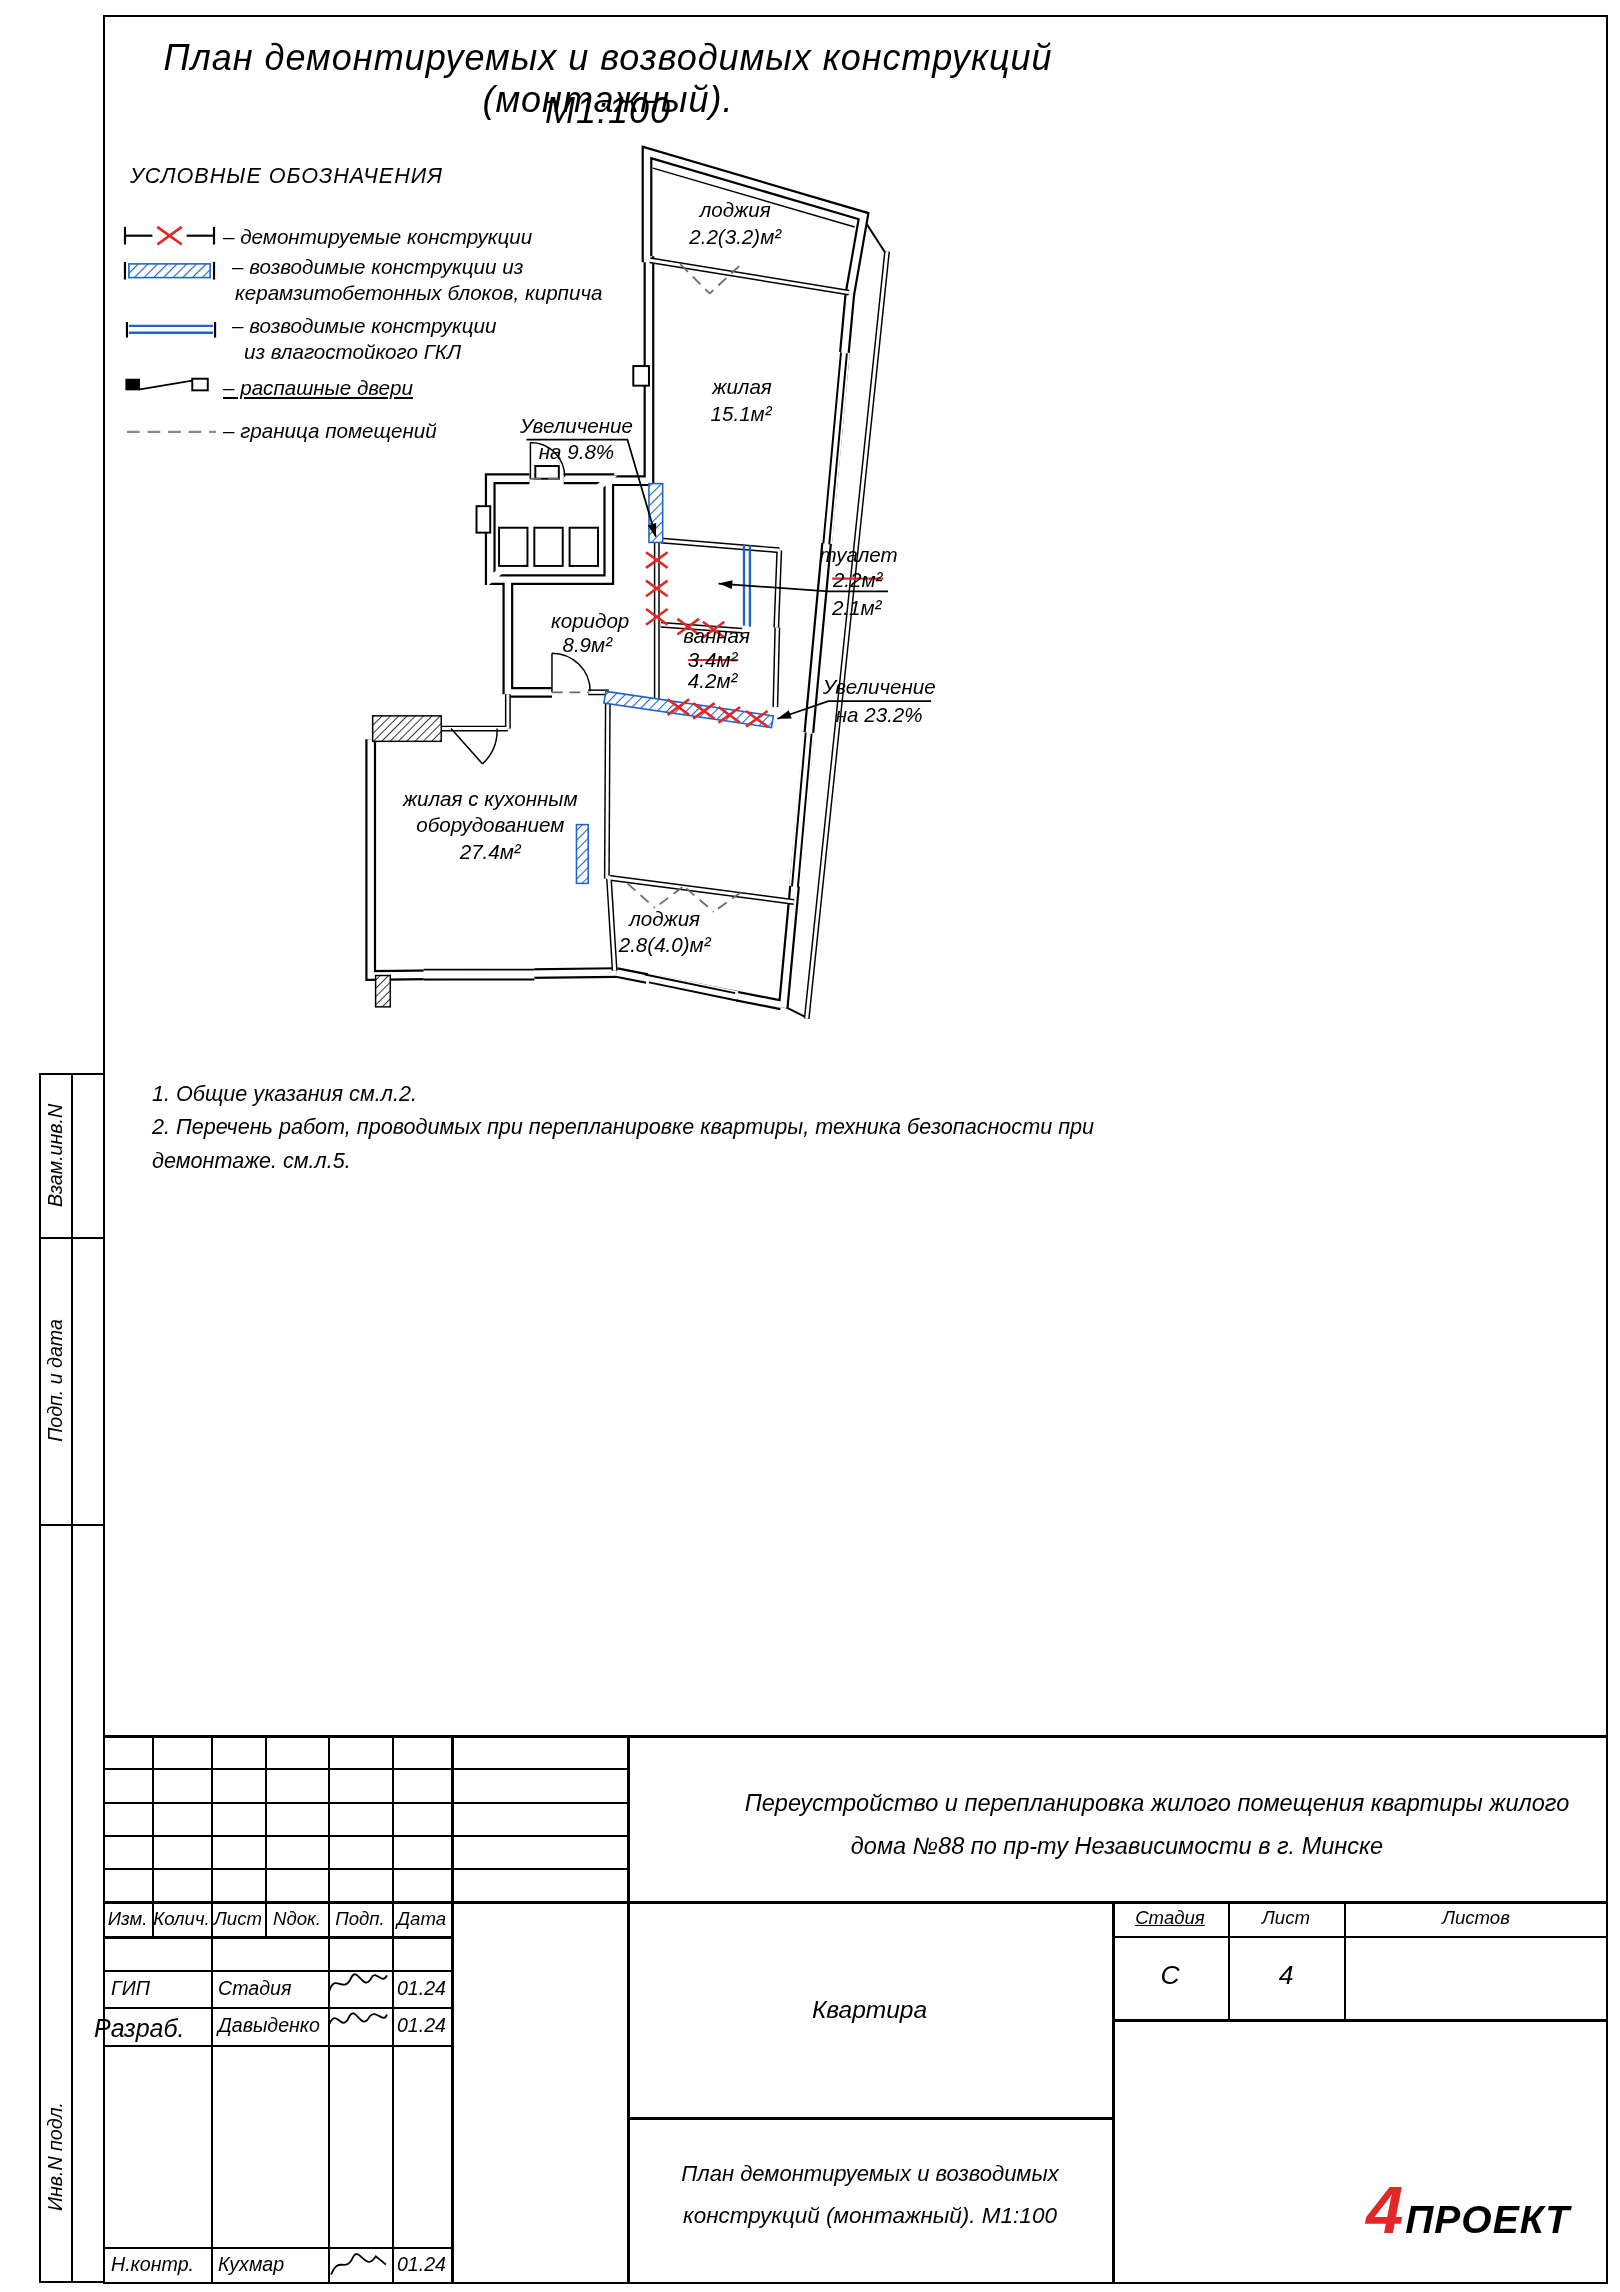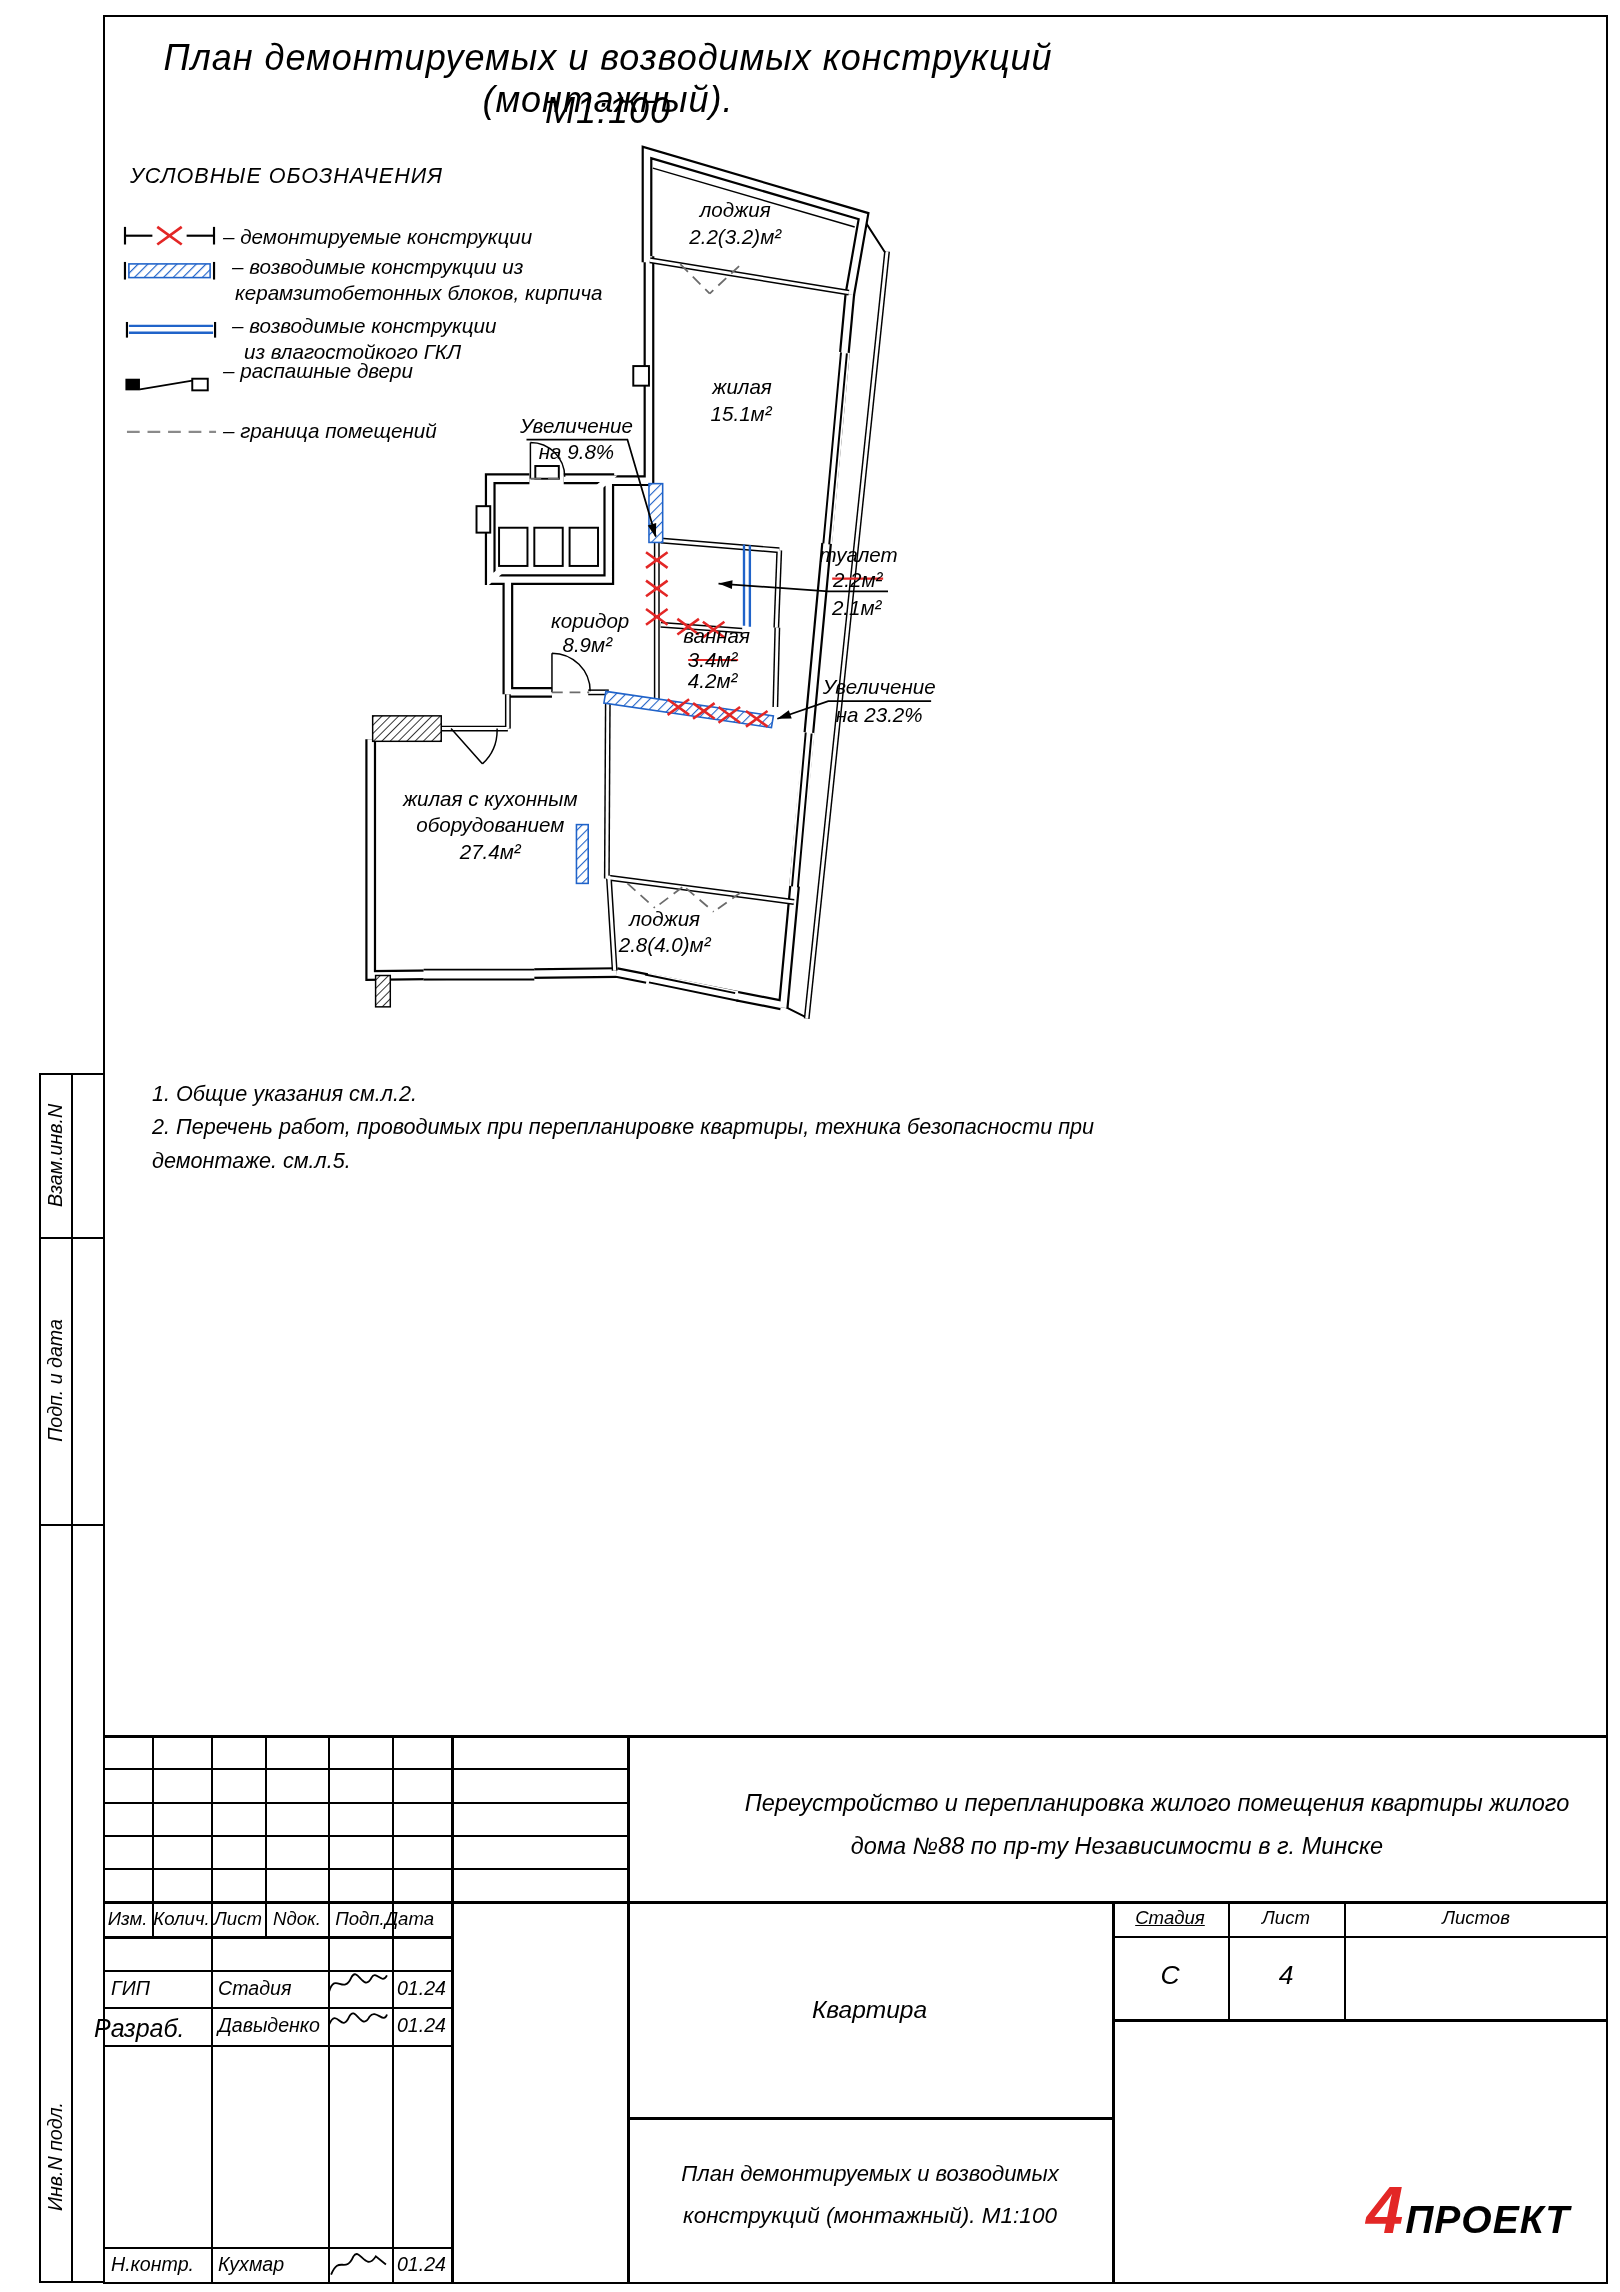--- a/index.html
+++ b/index.html
@@ -84,21 +84,21 @@
     <line x1="4" y1="13" x2="90" y2="13" stroke="#2063c9" stroke-width="2.4"></line>
   </svg>
   <div class="legend-label" style="left:232px; top:314px;">–  возводимые конструкции</div>
   <div class="legend-label" style="left:244px; top:340px;">из влагостойкого ГКЛ</div>
 
   <svg class="abs" style="left:123px; top:370px;" width="93" height="31" viewBox="0 0 95 32">
     <rect x="2" y="9" width="15" height="12" fill="#000"></rect>
     <rect x="71" y="9" width="16" height="12" fill="#fff" stroke="#000" stroke-width="2"></rect>
     <line x1="17" y1="20" x2="71" y2="11" stroke="#000" stroke-width="1.8"></line>
   </svg>
-  <div class="legend-label" style="left:223px; top:359px;">–  распашные двери</div>
+  <div class="legend-label" style="left:223px; top:376px;text-decoration:underline;">–  распашные двери</div>
 
   <svg class="abs" style="left:125px; top:427px;" width="93" height="9.8" viewBox="0 0 95 10">
     <line x1="2" y1="5" x2="93" y2="5" stroke="#8a8a8a" stroke-width="2.2" stroke-dasharray="13 8"></line>
   </svg>
   <div class="legend-label" style="left:223px; top:419px;">–  граница помещений</div>
 
   <svg class="plan-svg" width="608" height="921" viewBox="350 130 620 940">
     <defs>
       <pattern id="hb" width="7" height="7" patternUnits="userSpaceOnUse" patternTransform="rotate(45)">
         <rect width="7" height="7" fill="#fff"></rect>
@@ -291,21 +291,21 @@
   <div class="vline thick" style="left:627px; top:1735px; height:549px;"></div>
   <div class="vline thick" style="left:1112px; top:1901px; height:382px;"></div>
   <div class="vline thin" style="left:1228px; top:1901px; height:118px;"></div>
   <div class="vline thin" style="left:1344px; top:1901px; height:118px;"></div>
 
   <div class="tb c" style="left:103px; top:1908px; width:49px; font-size:18.6px;">Изм.</div>
   <div class="tb c" style="left:152px; top:1908px; width:59px; font-size:18.6px;">Колич.</div>
   <div class="tb c" style="left:211px; top:1908px; width:54px; font-size:18.6px;">Лист</div>
   <div class="tb c" style="left:265px; top:1908px; width:64px; font-size:18.6px;">Nдок.</div>
   <div class="tb c" style="left:328px; top:1908px; width:64px; font-size:18.6px;">Подп.</div>
-  <div class="tb c" style="left:380px; top:1908px; width:59px; font-size:18.6px;">Дата</div>
+  <div class="tb c" style="left:392px; top:1908px; width:59px; font-size:18.6px;">Дата</div>
 
   <div class="tb" style="left:111px; top:1977px; font-size:19.6px;">ГИП</div>
   <div class="tb" style="left:218px; top:1977px; font-size:19.6px;">Стадия</div>
   <div class="tb c" style="left:392px; top:1977px; width:59px; font-size:19.6px;">01.24</div>
   <svg class="sig-svg" style="left:325px; top:1966px;" viewBox="0 0 64 32">
       <path d="M4,24 C10,4 18,28 26,10 C32,-2 38,26 46,10 C50,2 56,18 61,8"></path>
     </svg>
 
   <div class="tb" style="left:94px; top:2014px; font-size:25px;">Разраб.</div>
   <div class="tb" style="left:218px; top:2014px; font-size:19.6px;">Давыденко</div>

